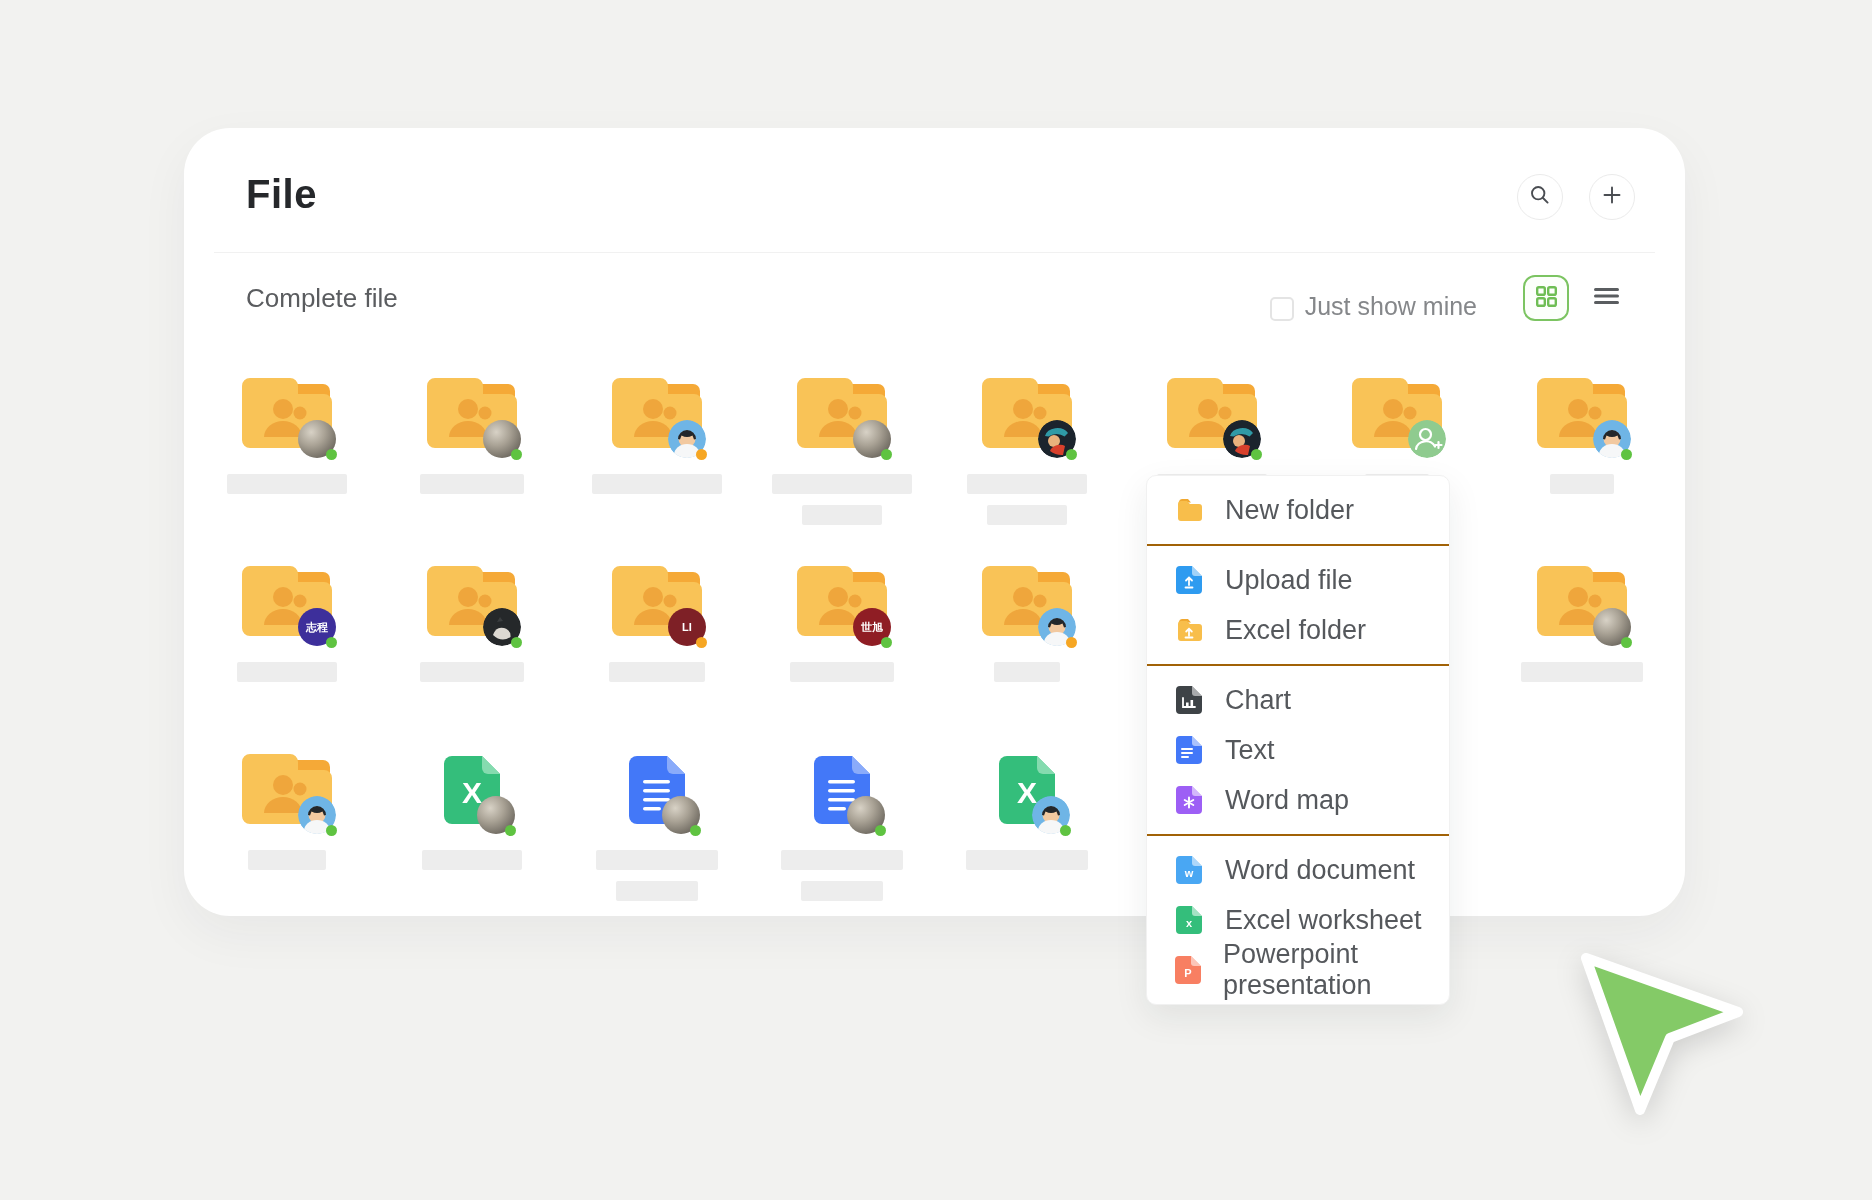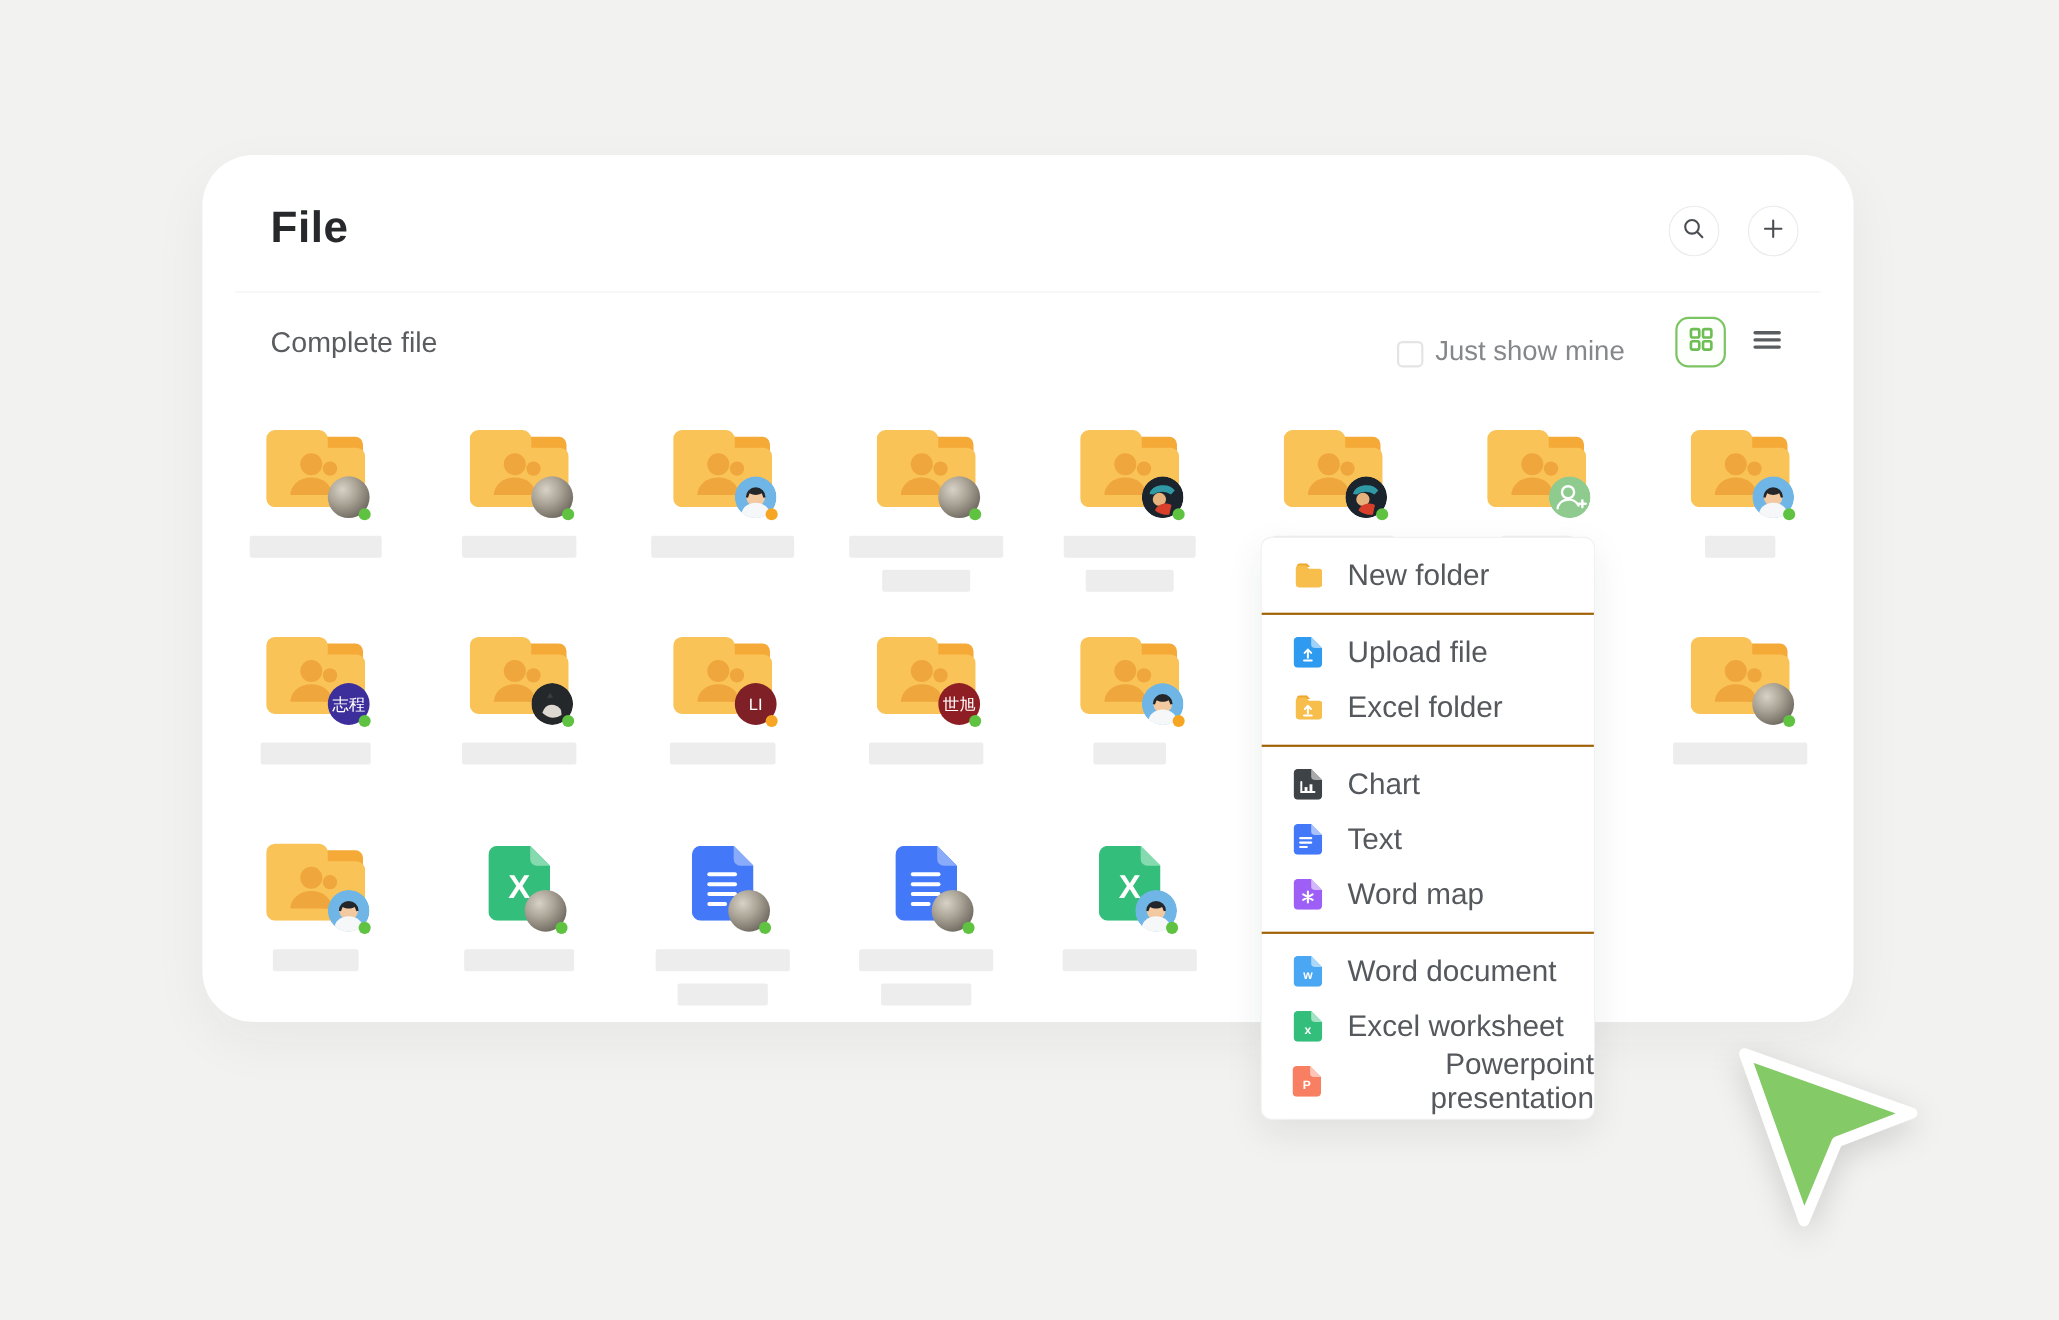--- a/index.html
+++ b/index.html
@@ -3,21 +3,21 @@
 <meta charset="utf-8">
 <style>
   html,body{margin:0;padding:0;}
   body{
     width:1872px;height:1200px;position:relative;overflow:hidden;
     background:#F2F2F0;
     font-family:"Liberation Sans", sans-serif;
     -webkit-font-smoothing:antialiased;
   }
   .card{
-    position:absolute;left:184px;top:141px;width:1501px;height:788px;
+    position:absolute;left:184px;top:128px;width:1501px;height:788px;
     background:#FFFFFF;border-radius:46px;
     box-shadow:0 18px 50px rgba(40,44,50,0.05);
   }
   .page-title{
     position:absolute;left:62px;top:44px;
     font-size:40px;font-weight:bold;color:#26282B;letter-spacing:.5px;
   }
   .header-actions{position:absolute;right:50px;top:46px;display:flex;gap:26px;}
   .circle-btn{
     width:46px;height:46px;border-radius:50%;background:#fff;
@@ -45,38 +45,38 @@
     position:absolute;left:48px;top:240px;
     display:grid;grid-template-columns:repeat(8,110px);column-gap:75px;row-gap:34px;
   }
   .cell{width:110px;height:154px;position:relative;}
   .icon-box{width:90px;height:80px;margin:0 auto;position:relative;display:flex;align-items:flex-end;justify-content:center;}
   .avatar-wrap{position:absolute;width:38px;height:38px;}
   .avatar-wrap.on-folder{right:-4px;bottom:-10px;}
   .avatar-wrap.on-file{right:2px;bottom:-10px;}
   .avatar{width:38px;height:38px;border-radius:50%;overflow:hidden;display:flex;align-items:center;justify-content:center;}
   .avatar.stone{background:radial-gradient(circle at 35% 32%, #D8D2C6 0%, #A9A295 38%, #6E6960 78%, #514D46 100%);}
-  .avatar.txt{color:#fff;font-size:15px;line-height:1;}
+  .avatar.txt{color:#fff;font-size:11px;line-height:1;font-weight:bold;}
   .status-dot{position:absolute;width:11px;height:11px;border-radius:50%;right:-1px;bottom:-2px;}
   .status-dot.online{background:#5FC341;}
   .status-dot.busy{background:#F6A623;}
   .bars{margin-top:26px;display:flex;flex-direction:column;align-items:center;}
   .bar{height:20px;border-radius:2px;background:#EDEDED;}
   .bar + .bar{margin-top:11px;}
   
   .context-menu{
     position:absolute;left:962px;top:347px;width:302px;z-index:5;
     background:#fff;border:1px solid #F1F1F1;border-radius:10px;
     box-shadow:0 12px 34px rgba(31,35,41,0.08);
   }
   .menu-group{padding:9px 0;}
   .menu-group + .menu-group{border-top:2px solid #a16207;}
   .menu-item{height:50px;display:flex;align-items:center;padding-left:28px;cursor:pointer;}
   .menu-item .mi-icon{width:28px;display:flex;align-items:center;justify-content:center;}
-  .menu-item .mi-label{margin-left:22px;font-size:27px;color:#55585C;text-align:right;}
+  .menu-item .mi-label{margin-left:22px;font-size:27px;color:#55585C;}
   
   .cursor{position:absolute;left:1580px;top:948px;z-index:10;filter:drop-shadow(0 8px 14px rgba(0,0,0,0.15));}
 </style>
 </head>
 <body>
 
 <div class="card">
 
   <div class="page-title">File</div>
 

